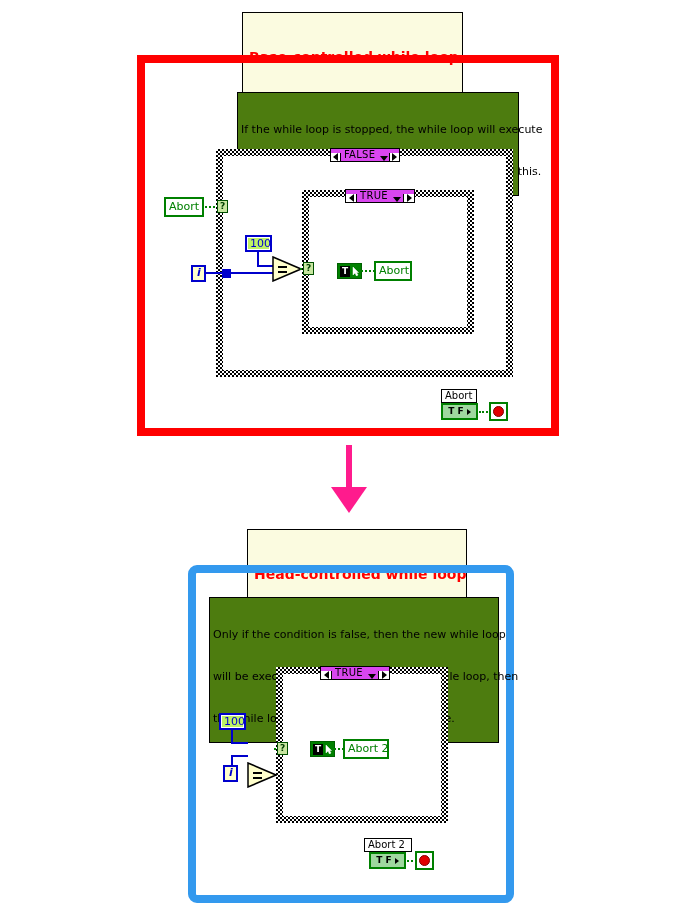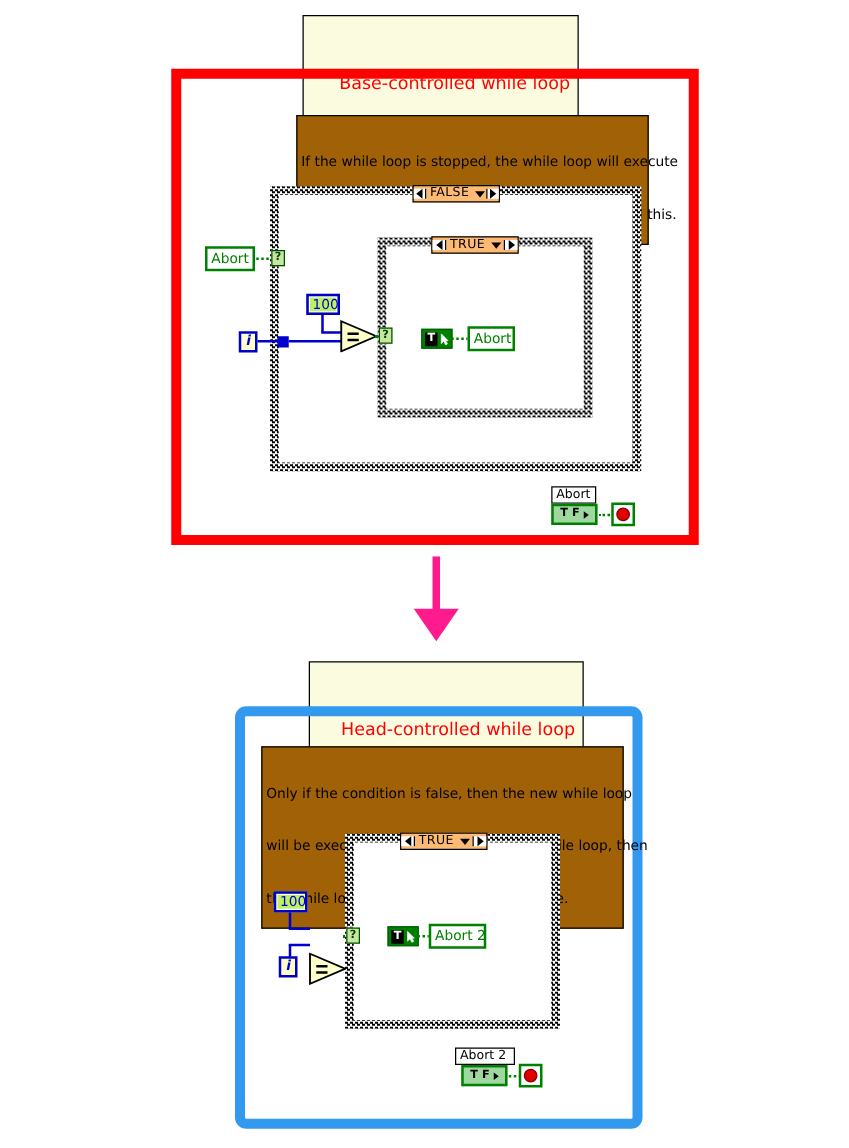--- a/index.html
+++ b/index.html
@@ -14,31 +14,31 @@
     font-family: "DejaVu Sans", "Liberation Sans", sans-serif;
     overflow: hidden;
   }
   .abs { position: absolute; }
 
   
   .title-box {
     background: #fbfbe0;
     border: 1px solid #000000;
     color: #ff0000;
-    font-weight: normal;
+    font-weight: bold;
     font-size: 14px;
     line-height: 17px;
     text-align: right;
-    padding: 12px 6px 3px 6px;
+    padding: 2px 6px 3px 6px;
     white-space: pre;
   }
 
   
   .comment-box {
-    background: #a16207;
+    background: #4d7c0f;
     border: 1px solid #000000;
     color: #000000;
     font-size: 11px;
     line-height: 14px;
     padding: 2px 3px 2px 3px;
     white-space: pre;
   }
 
   
   .loop-red {
@@ -64,23 +64,23 @@
     width: 100%;
     height: 100%;
     background: #ffffff;
     box-sizing: border-box;
     position: relative;
   }
 
   
   .case-selector {
     display: flex;
-    align-items: center;
+    align-items: flex-end;
     height: 14px;
-    background: #fdba74;
+    background: #d946ef;
     border: 1px solid #000000;
     box-sizing: border-box;
     font-size: 10px;
     line-height: 12px;
   }
   .case-arrow {
     width: 10px;
     display: flex;
     align-items: center;
     justify-content: center;

